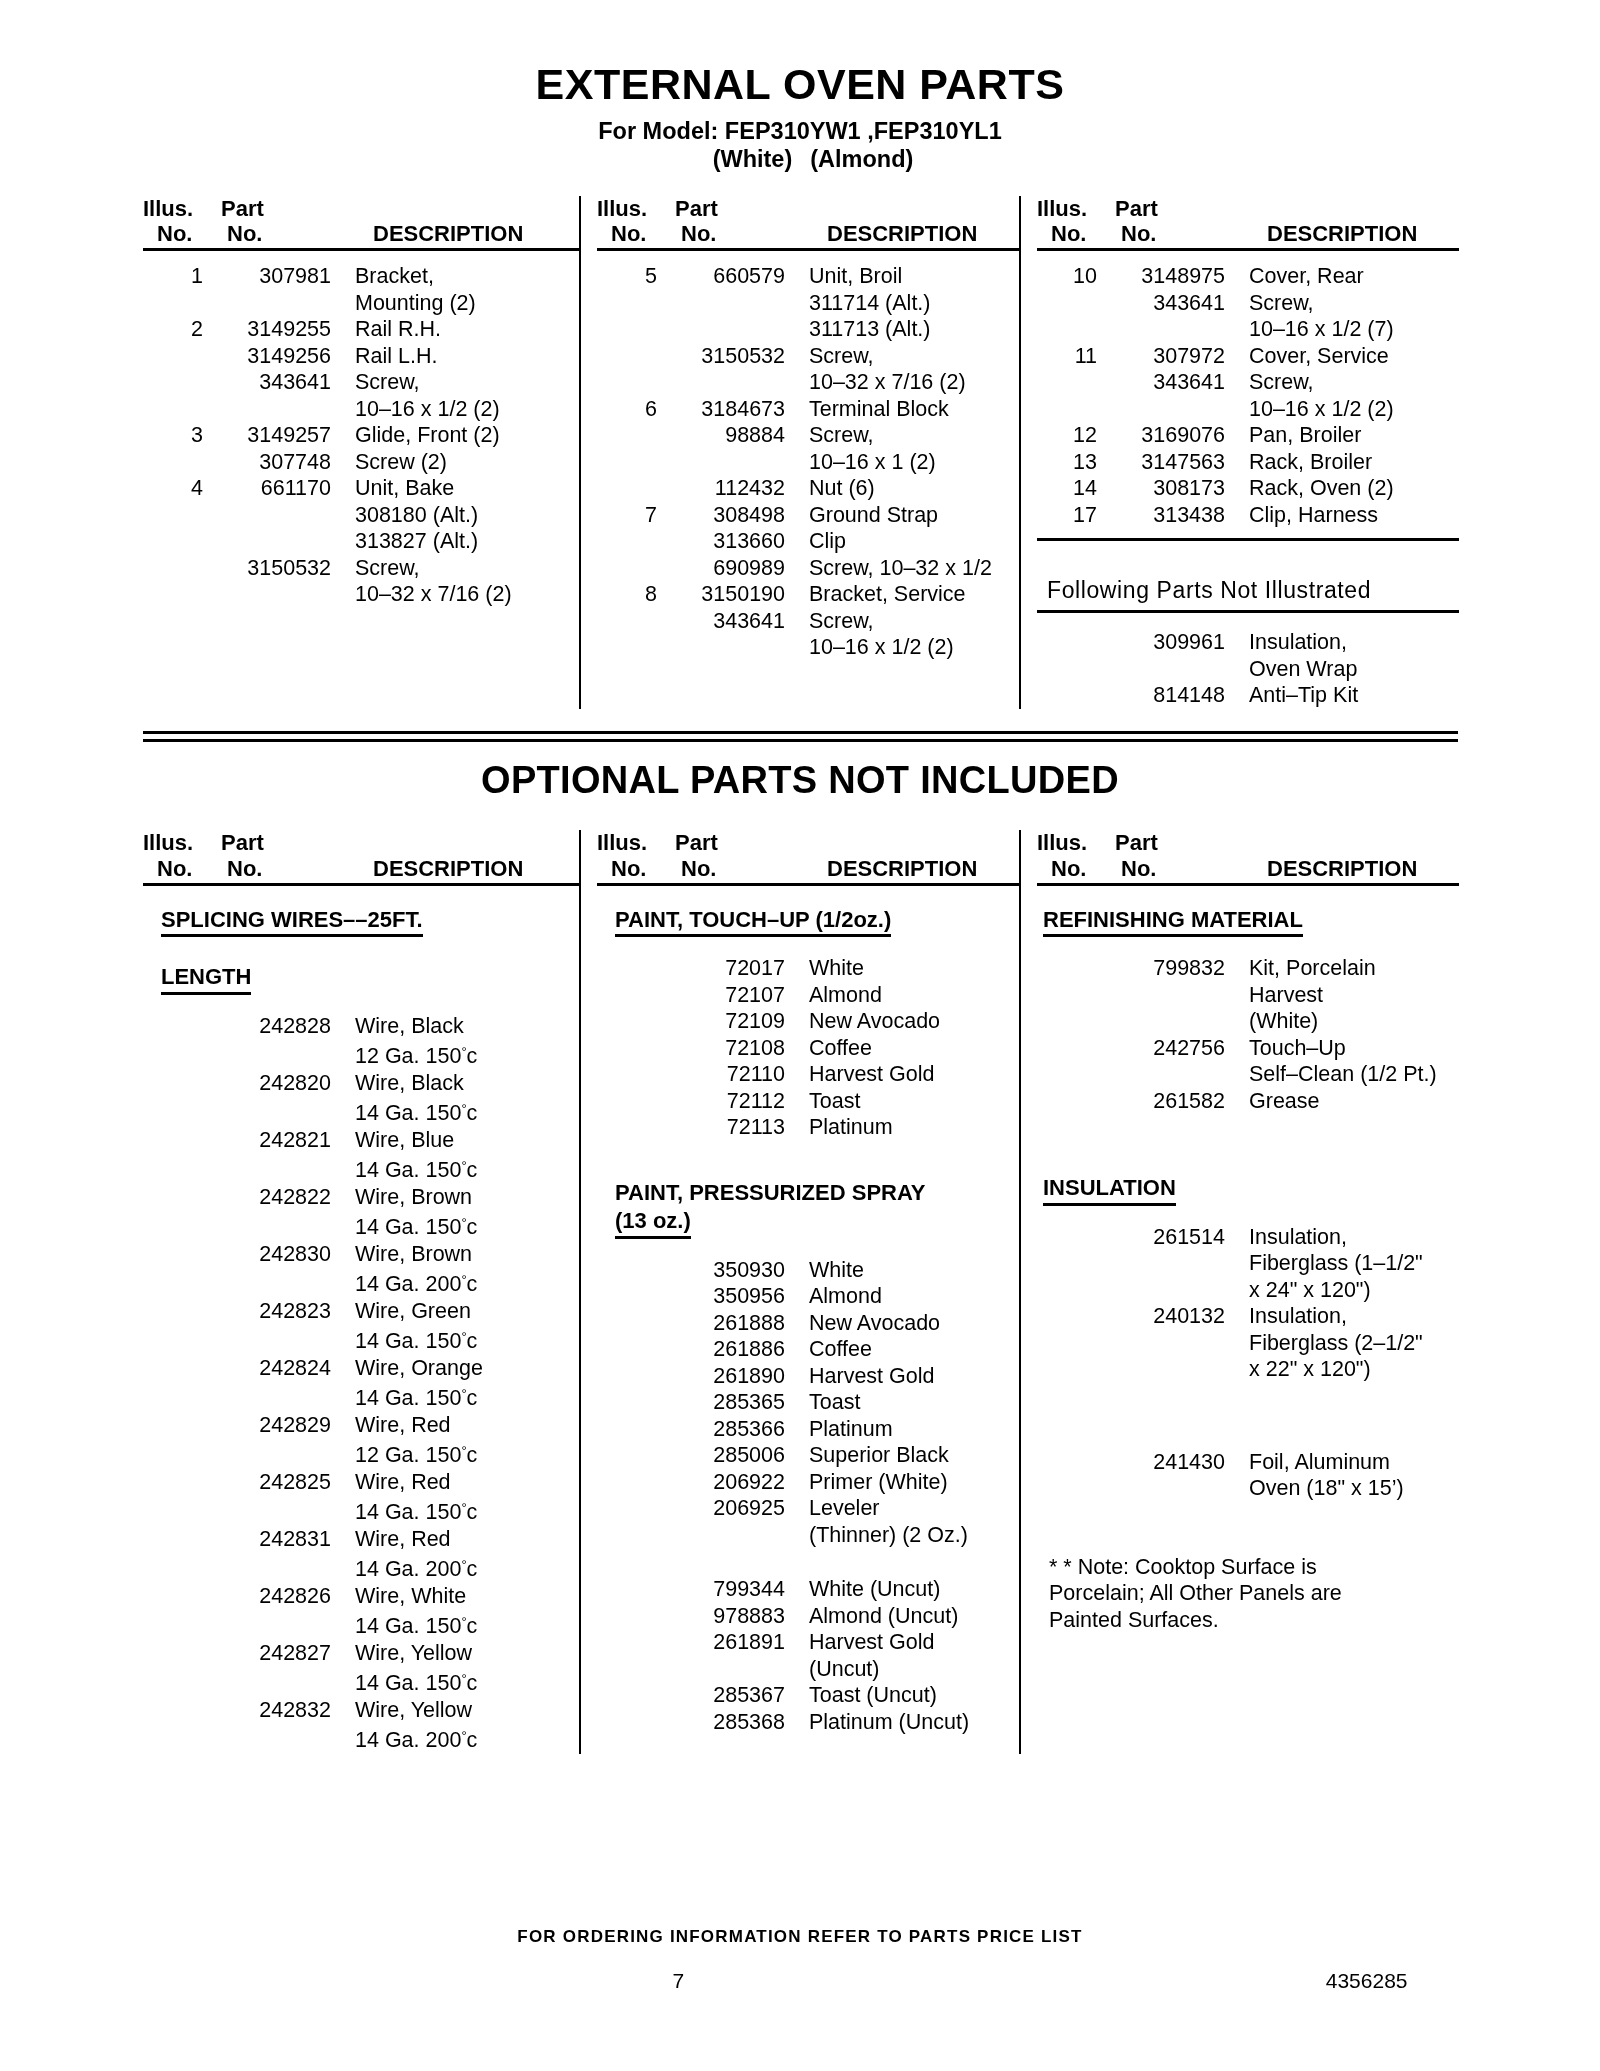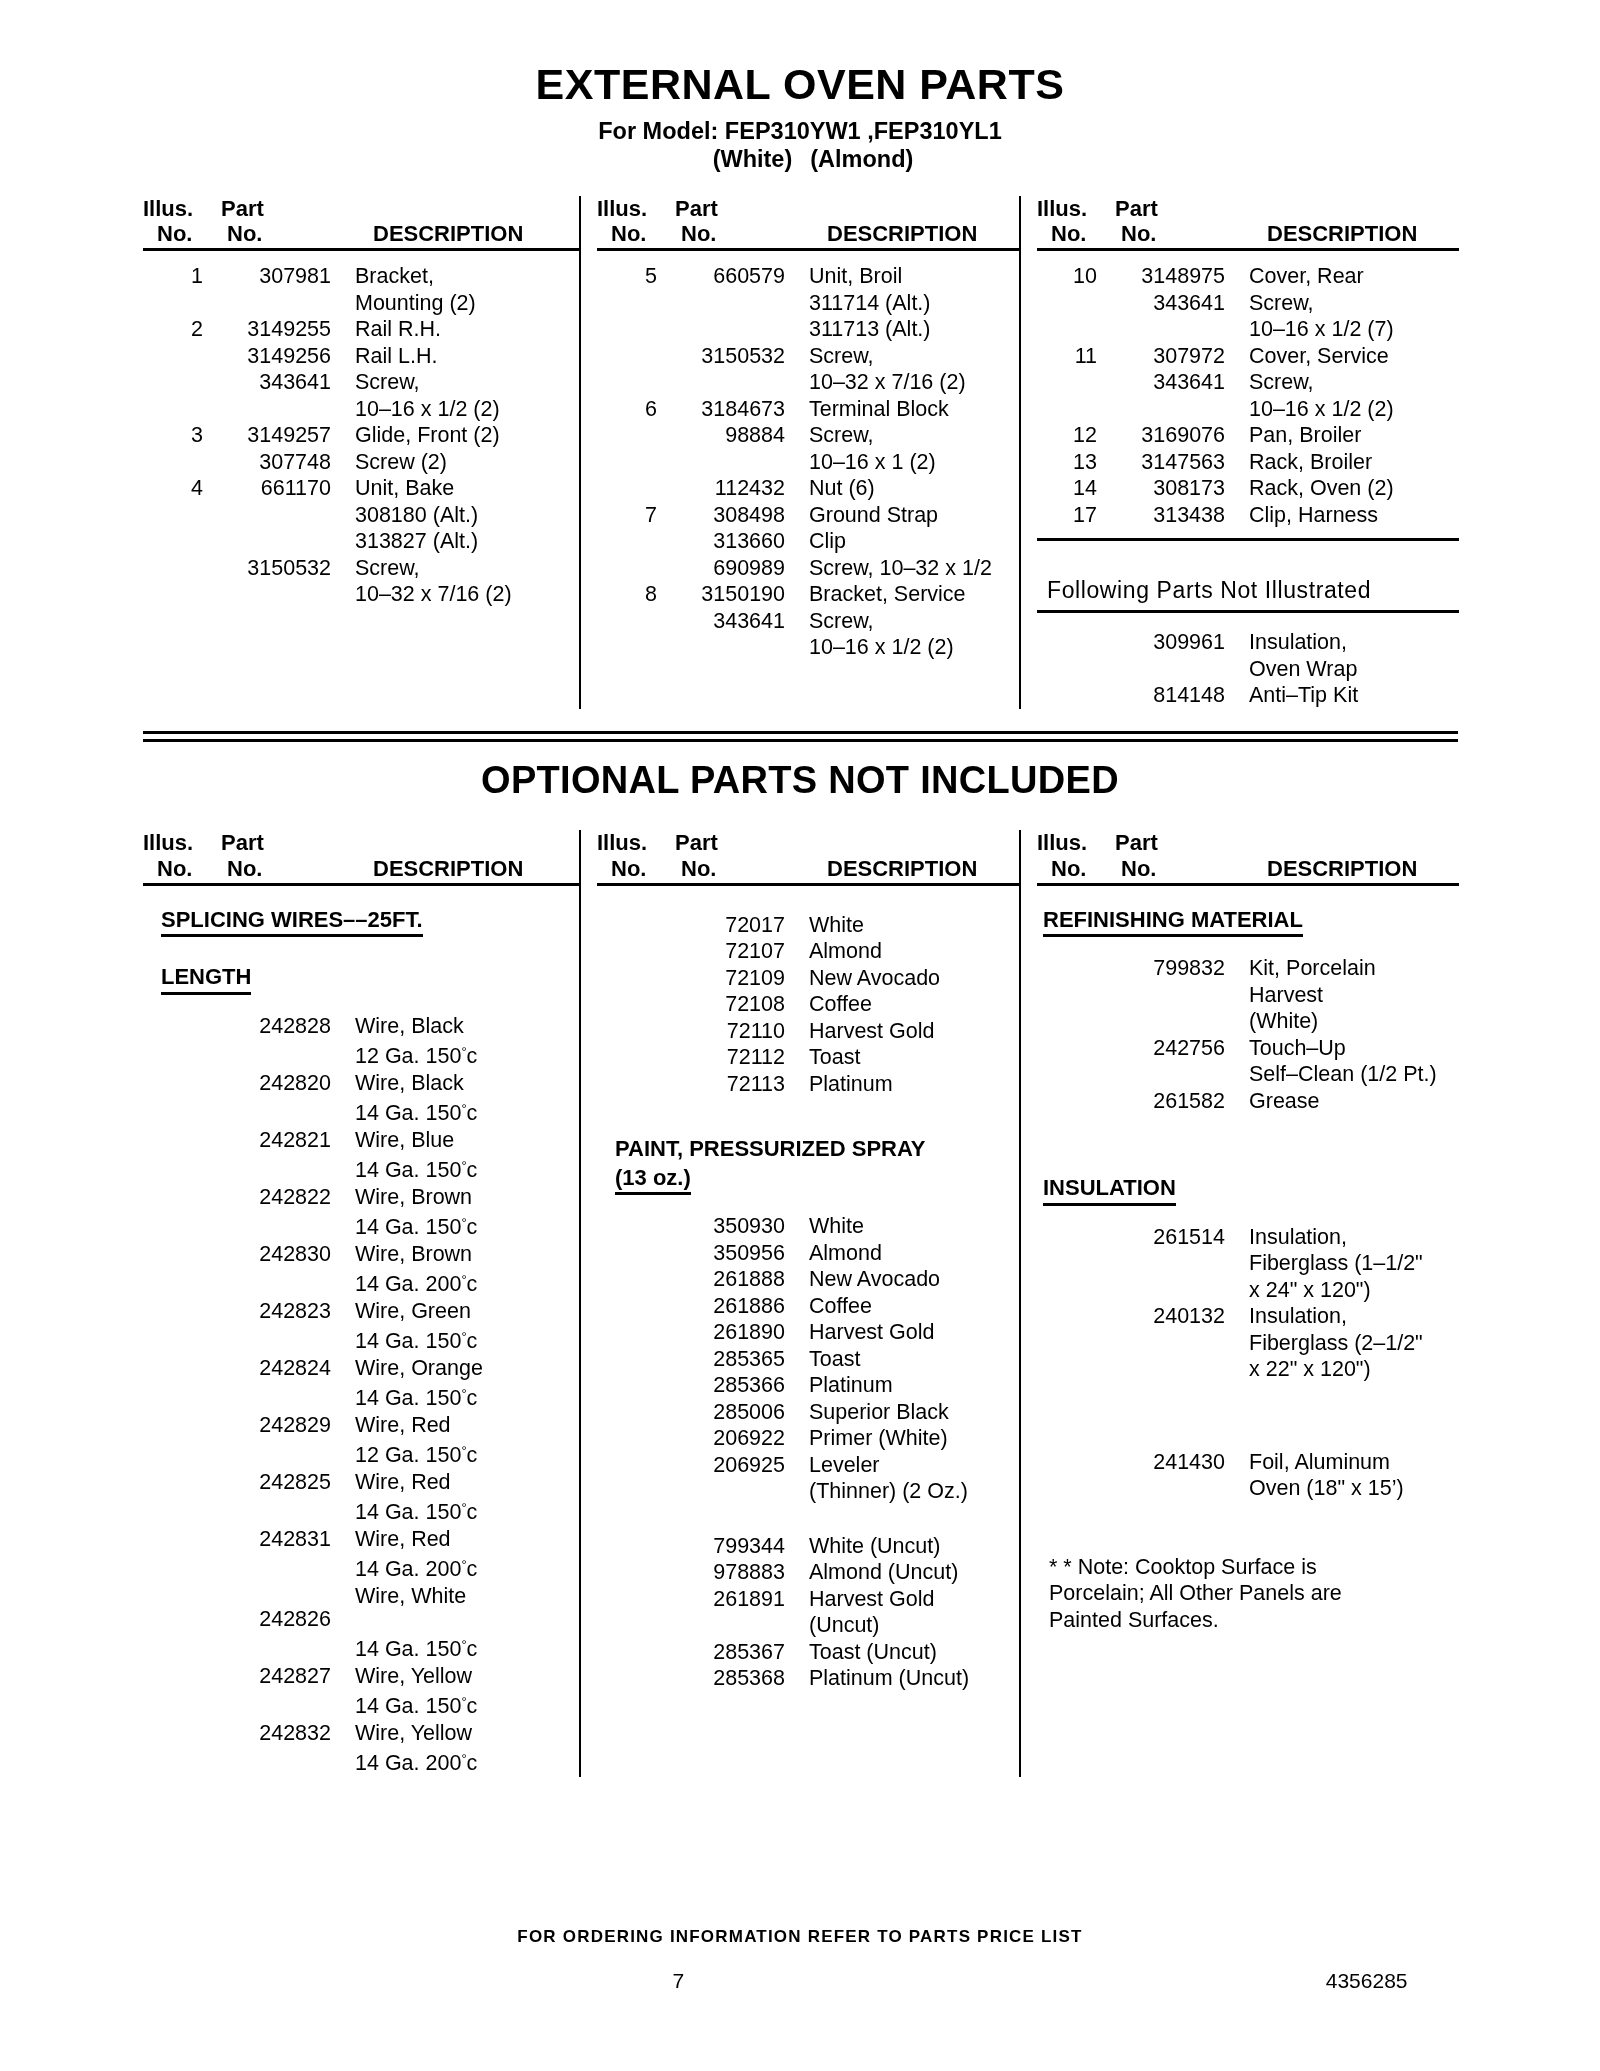--- a/index.html
+++ b/index.html
@@ -352,21 +352,21 @@
             <div class="row"><div class="cell-part" style="width: 188px;">242823</div><div class="cell-desc">Wire, Green</div></div>
             <div class="row"><div class="cell-part" style="width: 188px;"></div><div class="cell-desc">14 Ga. 150<span class="deg">°</span>c</div></div>
             <div class="row"><div class="cell-part" style="width: 188px;">242824</div><div class="cell-desc">Wire, Orange</div></div>
             <div class="row"><div class="cell-part" style="width: 188px;"></div><div class="cell-desc">14 Ga. 150<span class="deg">°</span>c</div></div>
             <div class="row"><div class="cell-part" style="width: 188px;">242829</div><div class="cell-desc">Wire, Red</div></div>
             <div class="row"><div class="cell-part" style="width: 188px;"></div><div class="cell-desc">12 Ga. 150<span class="deg">°</span>c</div></div>
             <div class="row"><div class="cell-part" style="width: 188px;">242825</div><div class="cell-desc">Wire, Red</div></div>
             <div class="row"><div class="cell-part" style="width: 188px;"></div><div class="cell-desc">14 Ga. 150<span class="deg">°</span>c</div></div>
             <div class="row"><div class="cell-part" style="width: 188px;">242831</div><div class="cell-desc">Wire, Red</div></div>
             <div class="row"><div class="cell-part" style="width: 188px;"></div><div class="cell-desc">14 Ga. 200<span class="deg">°</span>c</div></div>
-            <div class="row"><div class="cell-part" style="width: 188px; margin-top: 23px;">242826</div><div class="cell-desc">Wire, White</div></div>
+            <div class="row"><div class="cell-part" style="width: 188px;">242826</div><div class="cell-desc">Wire, White</div></div>
             <div class="row"><div class="cell-part" style="width: 188px;"></div><div class="cell-desc">14 Ga. 150<span class="deg">°</span>c</div></div>
             <div class="row"><div class="cell-part" style="width: 188px;">242827</div><div class="cell-desc">Wire, Yellow</div></div>
             <div class="row"><div class="cell-part" style="width: 188px;"></div><div class="cell-desc">14 Ga. 150<span class="deg">°</span>c</div></div>
             <div class="row"><div class="cell-part" style="width: 188px;">242832</div><div class="cell-desc">Wire, Yellow</div></div>
             <div class="row"><div class="cell-part" style="width: 188px;"></div><div class="cell-desc">14 Ga. 200<span class="deg">°</span>c</div></div>
           </div>
       </div>
     </div>
 
     <div class="col c2">
@@ -377,20 +377,21 @@
           <div class="h-desc"></div>
         </div>
         <div class="r2">
           <div class="h-illus">No.</div>
           <div class="h-part">No.</div>
           <div class="h-desc">DESCRIPTION</div>
         </div>
         <div class="head-rule"></div>
       </div>
       <div class="rows">
+        <div class="subhead-wrap"><span class="subhead">PAINT, TOUCH–UP (1/2oz.)</span></div>
         <div class="spacer-sm"></div>
         <div>
             <div class="row"><div class="cell-part" style="width: 188px;">72017</div><div class="cell-desc">White</div></div>
             <div class="row"><div class="cell-part" style="width: 188px;">72107</div><div class="cell-desc">Almond</div></div>
             <div class="row"><div class="cell-part" style="width: 188px;">72109</div><div class="cell-desc">New Avocado</div></div>
             <div class="row"><div class="cell-part" style="width: 188px;">72108</div><div class="cell-desc">Coffee</div></div>
             <div class="row"><div class="cell-part" style="width: 188px;">72110</div><div class="cell-desc">Harvest Gold</div></div>
             <div class="row"><div class="cell-part" style="width: 188px;">72112</div><div class="cell-desc">Toast</div></div>
             <div class="row"><div class="cell-part" style="width: 188px;">72113</div><div class="cell-desc">Platinum</div></div>
           </div>

